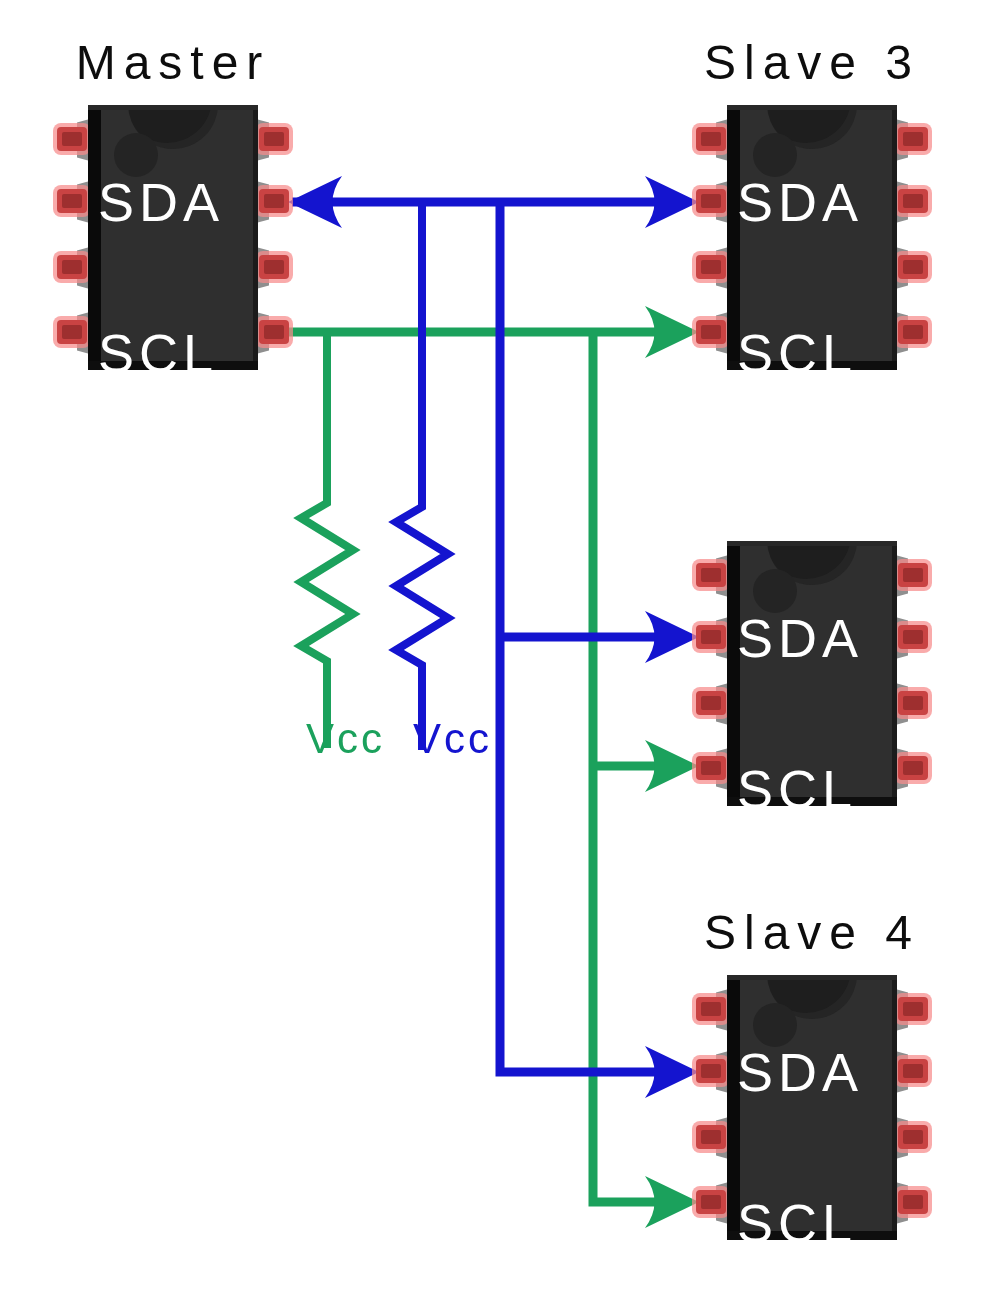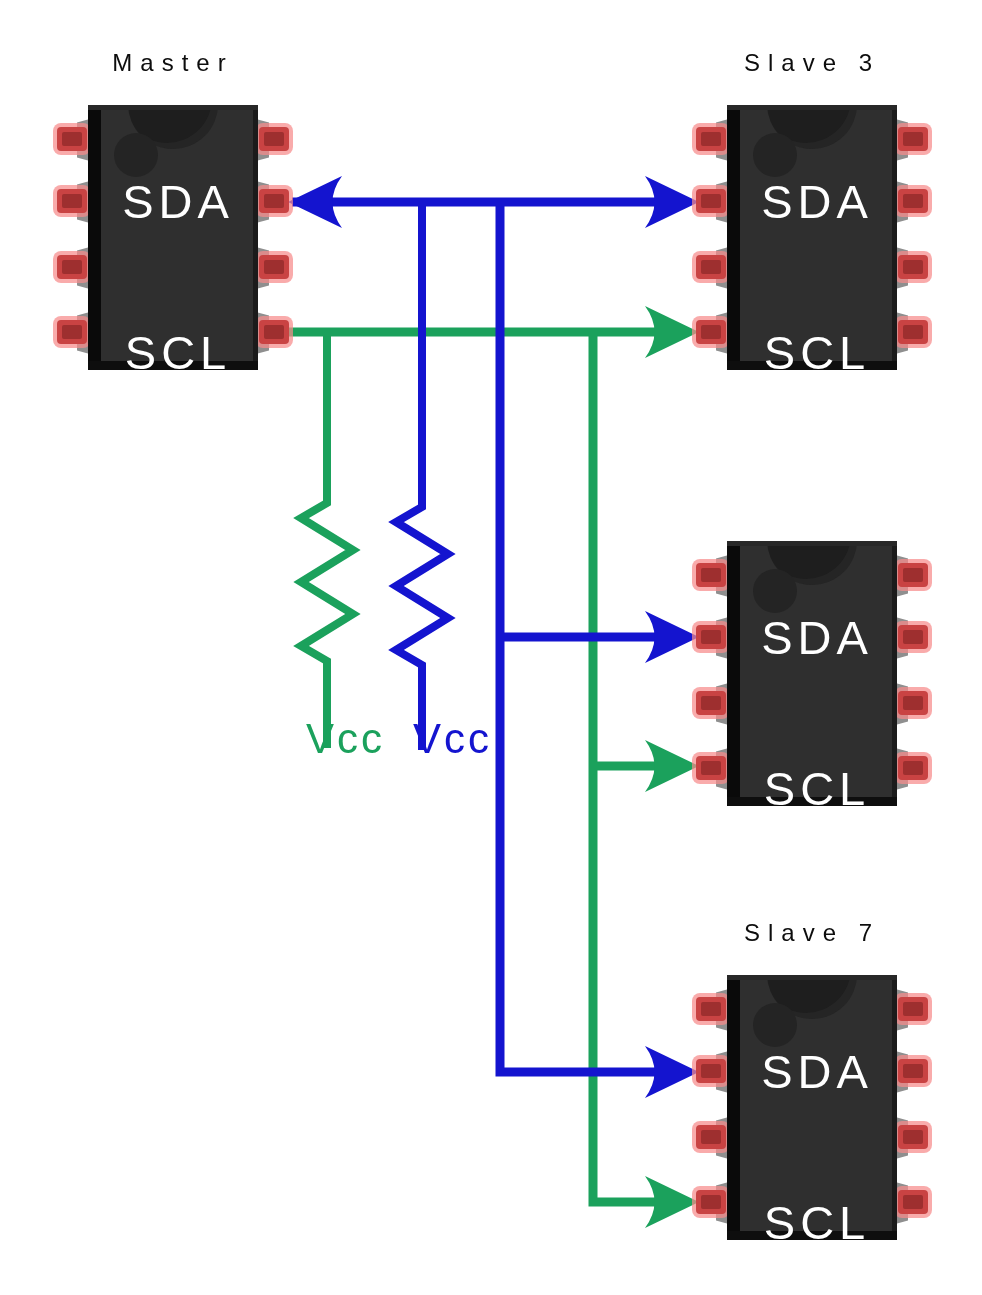--- a/index.html
+++ b/index.html
@@ -21,37 +21,37 @@
   
   #wires{position:absolute;left:0;top:0;width:982px;height:1295px;}
   .bus{fill:none;stroke-width:9px;}
   .res{fill:none;stroke-width:8px;}
   .stroke-sda{stroke:var(--sda);} .fill-sda{fill:var(--sda);}
   .stroke-scl{stroke:var(--scl);} .fill-scl{fill:var(--scl);}
   
   .chip{position:absolute;width:170px;height:265px;}
   .chip-title{
     position:absolute;top:-66px;left:50%;transform:translateX(-50%);
-    font-size:24px;line-height:48px;letter-spacing:8px;color:var(--title);
+    font-size:48px;line-height:48px;letter-spacing:8px;color:var(--title);
     white-space:nowrap;
   }
   .chip-body{position:absolute;left:0;top:0;right:0;bottom:0;background:var(--chip-body);overflow:hidden;}
   .edge-left{position:absolute;left:0;top:0;bottom:0;width:13px;background:#0a0a0a;}
   .edge-right{position:absolute;right:0;top:0;bottom:0;width:5px;background:#1b1b1b;}
   .edge-top{position:absolute;left:0;right:0;top:0;height:5px;background:#282828;}
   .edge-bottom{position:absolute;left:0;right:0;bottom:0;height:9px;background:#0e0e0e;}
   .notch{
     position:absolute;top:-46px;left:50%;transform:translateX(-50%);
     width:90px;height:90px;border-radius:50%;background:#1e1e1e;
     box-shadow:inset -6px -6px 0 rgba(60,60,60,0.25);
   }
   .dot{position:absolute;top:28px;left:26px;width:44px;height:44px;border-radius:50%;background:#242424;}
   .chip-label{
-    position:absolute;left:10px;right:0;text-align:center;
-    color:var(--chip-label);font-size:47px;line-height:46px;letter-spacing:5px;
+    position:absolute;left:10px;right:0;text-align:left;
+    color:var(--chip-label);font-size:54px;line-height:46px;letter-spacing:5px;
   }
   .chip-label.sda{top:74px;}
   .chip-label.scl{top:205px;margin-top:20px;}
   
   .pin{position:absolute;width:46px;height:48px;}
   .pin.left{left:-33px;}
   .pin.right{right:-33px;}
   .pin.row1{top:11px;} .pin.row2{top:73px;} .pin.row3{top:139px;} .pin.row4{top:204px;}
   .leg{position:absolute;top:1px;width:20px;height:46px;background:#8f8f8f;}
   .pin.left  .leg{right:4px;clip-path:polygon(0 12%,100% 0,100% 100%,0 88%);}
@@ -275,21 +275,21 @@
       <div class="edge-left"></div>
       <div class="edge-right"></div>
       <div class="edge-top"></div>
       <div class="edge-bottom"></div>
       <div class="chip-label sda">SDA</div>
       <div class="chip-label scl">SCL</div>
     </div>
   </div>
 
   <div class="chip" style="left:727px;top:975px;">
-    <div class="chip-title">Slave 7</div>
+    <div class="chip-title">Slave 4</div>
     <div class="pin left row1">
         <span class="leg"></span>
         <span class="pad">
           <span class="pad-inner"></span>
         </span>
       </div>
     <div class="pin left row2">
         <span class="leg"></span>
         <span class="pad">
           <span class="pad-inner"></span>

